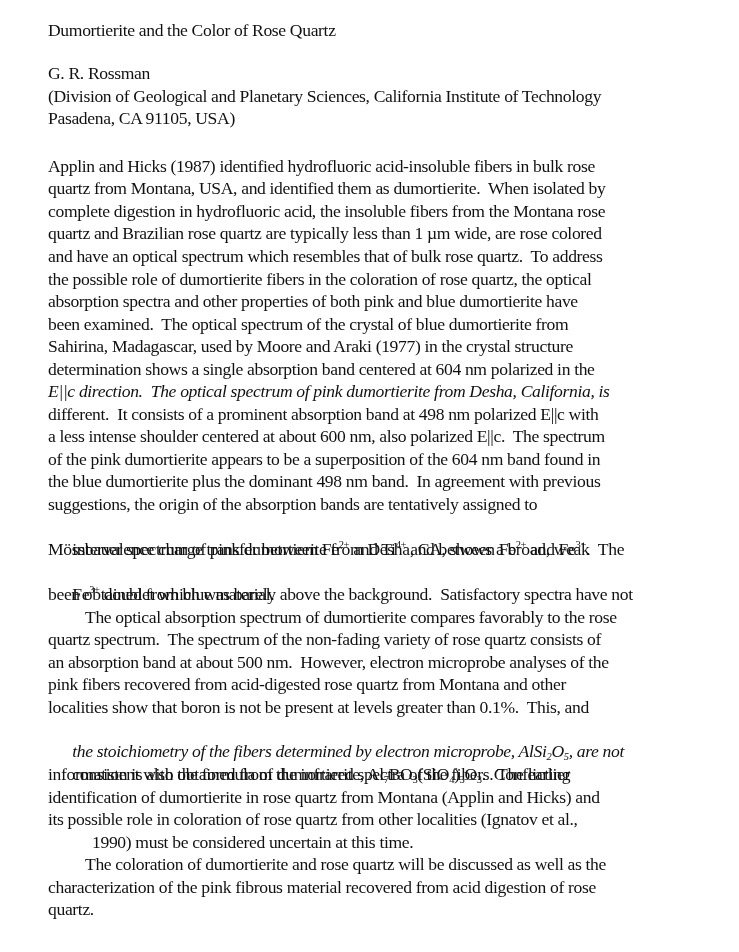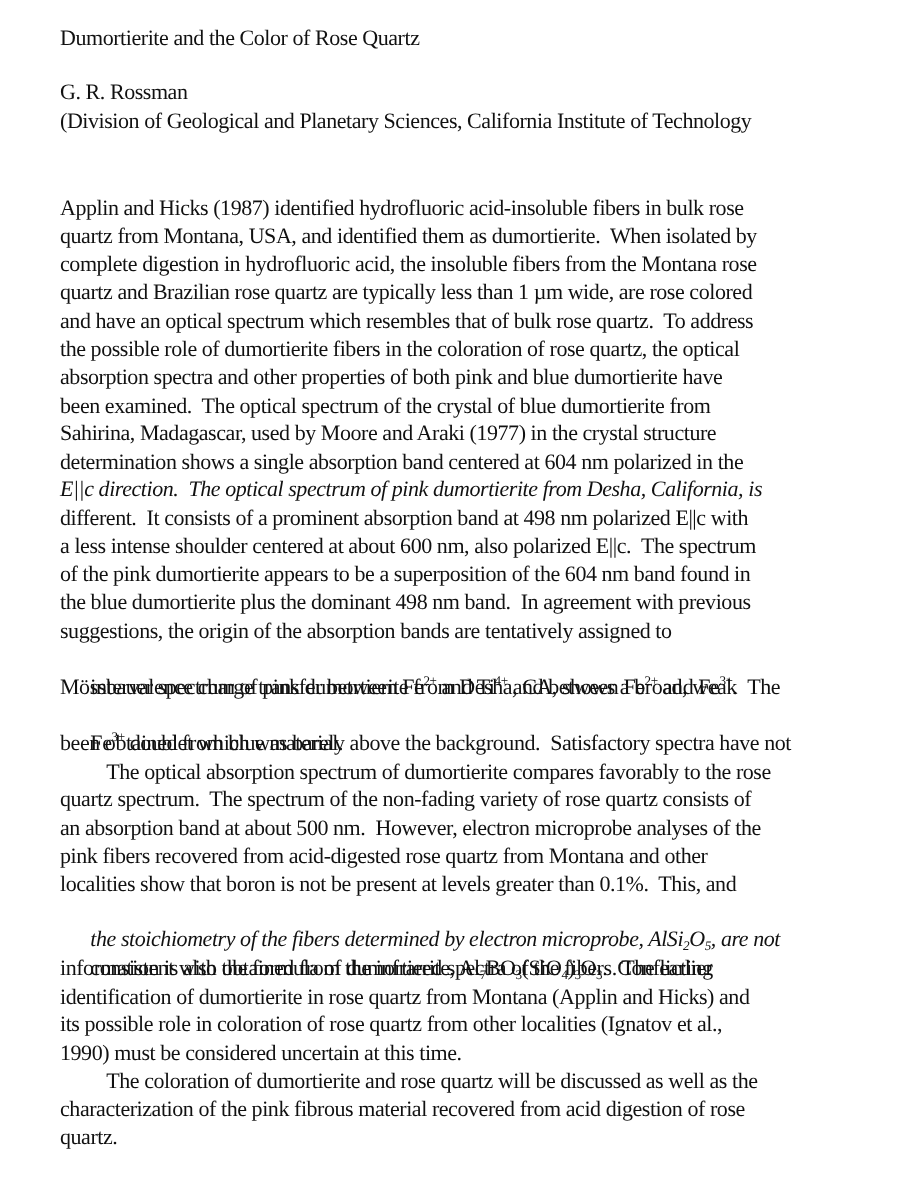--- a/index.html
+++ b/index.html
@@ -13,20 +13,21 @@
   sub { font-size:10.5px; vertical-align:-3px; line-height:0; }
 </style>
 </head>
 <body>
 
 <div class="page">
   <div class="line" style="top: 19px; white-space: pre;">Dumortierite and the Color of Rose Quartz</div>
 
   <div class="line" style="top: 62px; white-space: pre;">G. R. Rossman</div>
   <div class="line" style="top: 85px; white-space: pre;">(Division of Geological and Planetary Sciences, California Institute of Technology</div>
+  <div class="line" style="top: 107px; white-space: pre;">Pasadena, CA 91105, USA)</div>
 
   <div>
     <div class="line" style="top: 155px; white-space: pre;">Applin and Hicks (1987) identified hydrofluoric acid-insoluble fibers in bulk rose</div>
     <div class="line" style="top: 177px; white-space: pre;">quartz from Montana, USA, and identified them as dumortierite.  When isolated by</div>
     <div class="line" style="top: 200px; white-space: pre;">complete digestion in hydrofluoric acid, the insoluble fibers from the Montana rose</div>
     <div class="line" style="top: 222px; white-space: pre;">quartz and Brazilian rose quartz are typically less than 1 µm wide, are rose colored</div>
     <div class="line" style="top: 245px; white-space: pre;">and have an optical spectrum which resembles that of bulk rose quartz.  To address</div>
     <div class="line" style="top: 268px; white-space: pre;">the possible role of dumortierite fibers in the coloration of rose quartz, the optical</div>
     <div class="line" style="top: 290px; white-space: pre;">absorption spectra and other properties of both pink and blue dumortierite have</div>
     <div class="line" style="top: 313px; white-space: pre;">been examined.  The optical spectrum of the crystal of blue dumortierite from</div>
@@ -56,21 +57,21 @@
     <div class="line" style="top: 696px; white-space: pre;">localities show that boron is not be present at levels greater than 0.1%.  This, and</div>
     <div class="line" style="top: 718px; white-space: pre; font-style: italic;">
       <span style="white-space: pre;">the stoichiometry of the fibers determined by electron microprobe, AlSi</span><sub>2</sub><span style="white-space: pre;">O</span><sub>5</sub><span style="white-space: pre;">, are not</span>
     </div>
     <div class="line" style="top: 741px; white-space: pre;">
       <span style="white-space: pre;">consistent with the formula of dumortierite, Al</span><sub>7</sub><span style="white-space: pre;">BO</span><sub>3</sub><span style="white-space: pre;">(SiO</span><sub>4</sub><span style="white-space: pre;">)</span><sub>3</sub><span style="white-space: pre;">O</span><sub>3</sub><span style="white-space: pre;">.  Conflicting</span>
     </div>
     <div class="line" style="top: 763px; white-space: pre;">information is also obtained from the infrared spectra of the fibers. The earlier</div>
     <div class="line" style="top: 786px; white-space: pre;">identification of dumortierite in rose quartz from Montana (Applin and Hicks) and</div>
     <div class="line" style="top: 808px; white-space: pre;">its possible role in coloration of rose quartz from other localities (Ignatov et al.,</div>
-    <div class="line" style="top: 831px; white-space: pre;">1990) must be considered uncertain at this time.</div>
+    <div class="line" style="top: 831px; white-space: pre; margin-left: 44px;">1990) must be considered uncertain at this time.</div>
   </div>
 
   <div>
     <div class="line indent" style="top: 853px; white-space: pre;">The coloration of dumortierite and rose quartz will be discussed as well as the</div>
     <div class="line" style="top: 876px; white-space: pre;">characterization of the pink fibrous material recovered from acid digestion of rose</div>
     <div class="line" style="top: 898px; white-space: pre;">quartz.</div>
   </div>
 </div>
 
 </body></html>

